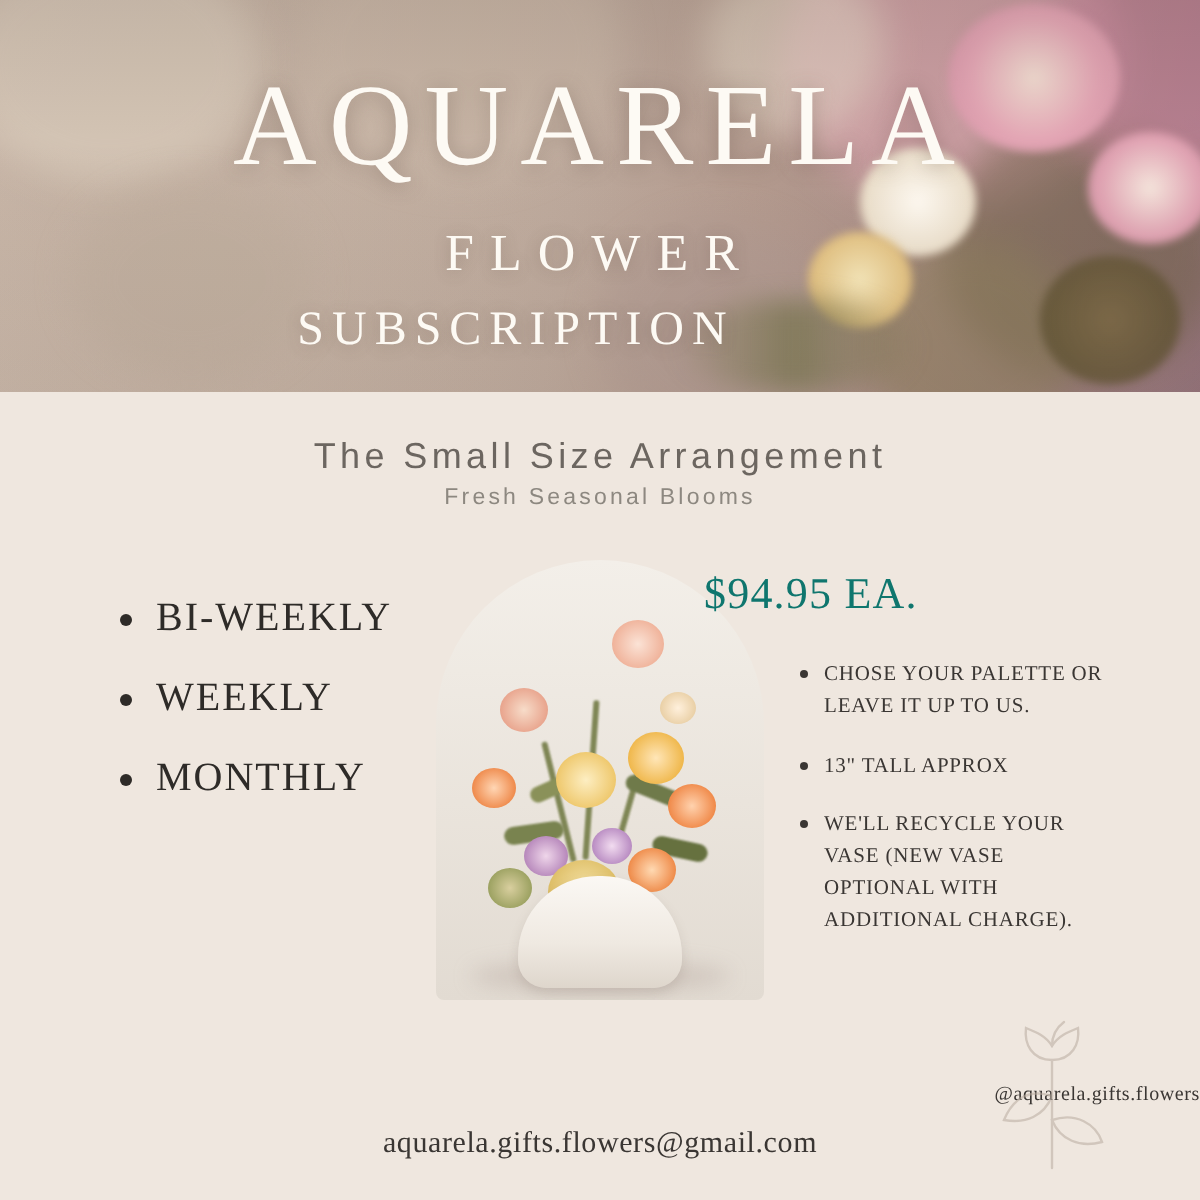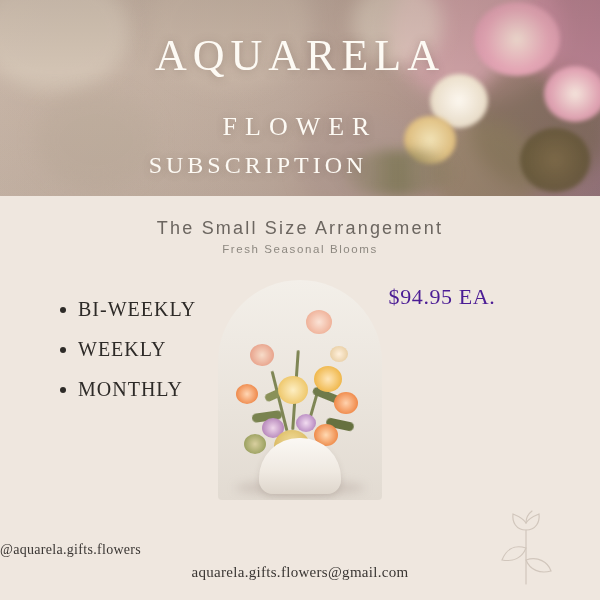--- a/index.html
+++ b/index.html
@@ -50,21 +50,21 @@
   .hero-shade {
     position: absolute; inset: 0;
     background: linear-gradient(180deg, rgba(70,55,45,0.10) 0%, rgba(70,55,45,0.0) 35%, rgba(70,55,45,0.06) 100%);
   }
 
   
   .title-main {
     position: absolute; left: 0; top: 34px; width: 600px;
     text-align: center;
     font-family: "Liberation Serif", serif;
-    font-size: 44px;
+    font-size: 58px;
     letter-spacing: 6px;
     color: #fdfaf4;
     text-shadow: 0 1px 10px rgba(90,70,60,0.35);
     font-weight: 400;
     line-height: 1;
   }
   .title-sub1 {
     position: absolute; left: 0; top: 112px; width: 600px;
     text-align: center;
     font-family: "Liberation Serif", serif;
@@ -149,22 +149,22 @@
   }
   .fl { position: absolute; border-radius: 50%; }
   .stem { position: absolute; background: #7f8655; border-radius: 2px; filter: blur(.4px); }
 
   
   .price {
     position: absolute; right: 60px; top: 84px;
     font-family: "Liberation Serif", serif;
     font-size: 22px;
     letter-spacing: .6px;
-    color: #4c1d95;
-    text-align: center;
+    color: #0f766e;
+    text-align: left;
     width: 180px;
   }
   .notes {
     position: absolute; left: 400px; top: 130px; width: 160px;
     list-style: none;
   }
   .notes li {
     position: relative;
     padding-left: 12px;
     margin-bottom: 14px;
@@ -177,23 +177,23 @@
   .notes li::before {
     content: "";
     position: absolute; left: 0; top: 5px;
     width: 4px; height: 4px; border-radius: 50%;
     background: #3a3633;
   }
 
   
   .handle {
     position: absolute; left: 0; top: 342px; width: 600px;
-    text-align: left;
-    font-family: "Liberation Serif", serif;
-    font-size: 14px;
+    text-align: right;
+    font-family: "Liberation Serif", serif;
+    font-size: 10px;
     color: #3a3633;
     letter-spacing: .3px;
   }
   .email {
     position: absolute; left: 0; top: 364px; width: 600px;
     text-align: center;
     font-family: "Liberation Serif", serif;
     font-size: 15px;
     color: #3a3633;
     letter-spacing: .3px;
@@ -268,20 +268,25 @@
       <div class="fl" style="left:96px; top:144px; width:24px; height:22px; background:radial-gradient(circle at 50% 50%, #ffd9b2 0%, #ef8c4b 72%, #d97233 100%);"></div>
       <div class="fl" style="left:56px; top:150px; width:36px; height:32px; background:radial-gradient(circle at 50% 45%, #f5e2a6 0%, #dfc06a 65%, #c9a84f 100%);"></div>
       <div class="fl" style="left:26px; top:154px; width:22px; height:20px; background:radial-gradient(circle at 50% 50%, #d9cf9f 0%, #9aa05f 75%, #7f8a4c 100%);"></div>
       <div class="fl" style="left:112px; top:66px; width:18px; height:16px; background:radial-gradient(circle at 50% 50%, #fff0dc 0%, #e9cfa5 75%, #d6bb8c 100%);"></div>
 
       <div class="vase"></div>
     </div>
 
     <div class="price">$94.95 EA.</div>
 
+    <ul class="notes">
+      <li>CHOSE YOUR PALETTE OR LEAVE IT UP TO US.</li>
+      <li>13" TALL APPROX</li>
+      <li>WE'LL RECYCLE YOUR VASE (NEW VASE OPTIONAL WITH ADDITIONAL CHARGE).</li>
+    </ul>
 
     <div class="handle">@aquarela.gifts.flowers</div>
     <div class="email">aquarela.gifts.flowers@gmail.com</div>
 
     <svg class="tulip-mark" viewBox="0 0 88 92">
       <g fill="none" stroke="#b9aca0" stroke-width="1.2" stroke-linecap="round">
         <path d="M44 30 C34 30 30 22 31 14 C36 16 41 18 44 23 C47 18 52 16 57 14 C58 22 54 30 44 30 Z"></path>
         <path d="M44 23 C44 18 46 14 50 11"></path>
         <path d="M44 30 L44 84"></path>
         <path d="M44 48 C32 44 24 50 20 60 C31 62 40 58 44 48 Z"></path>

